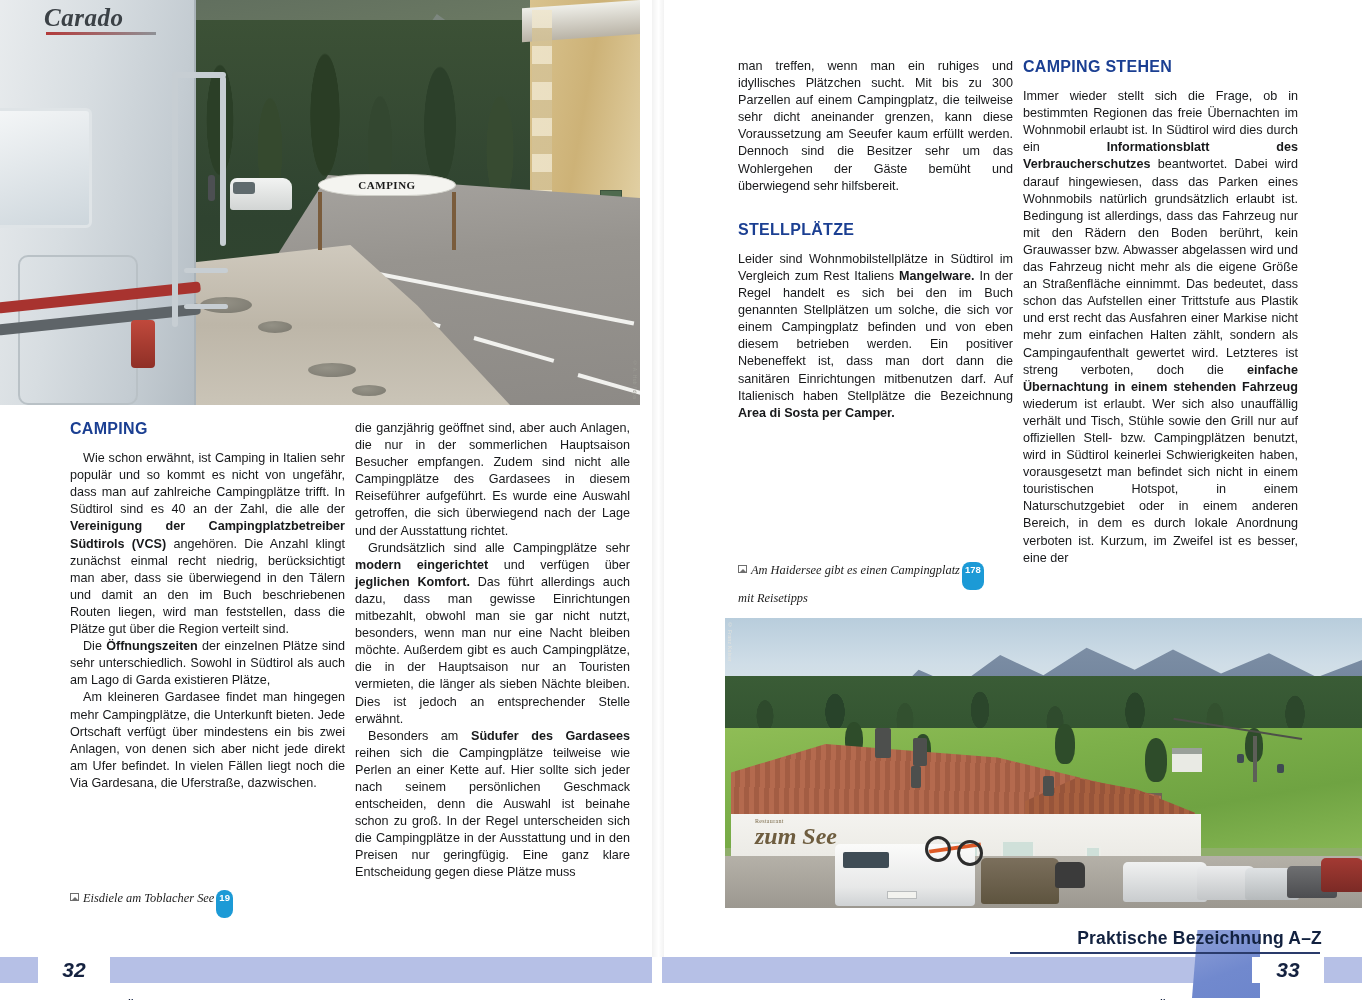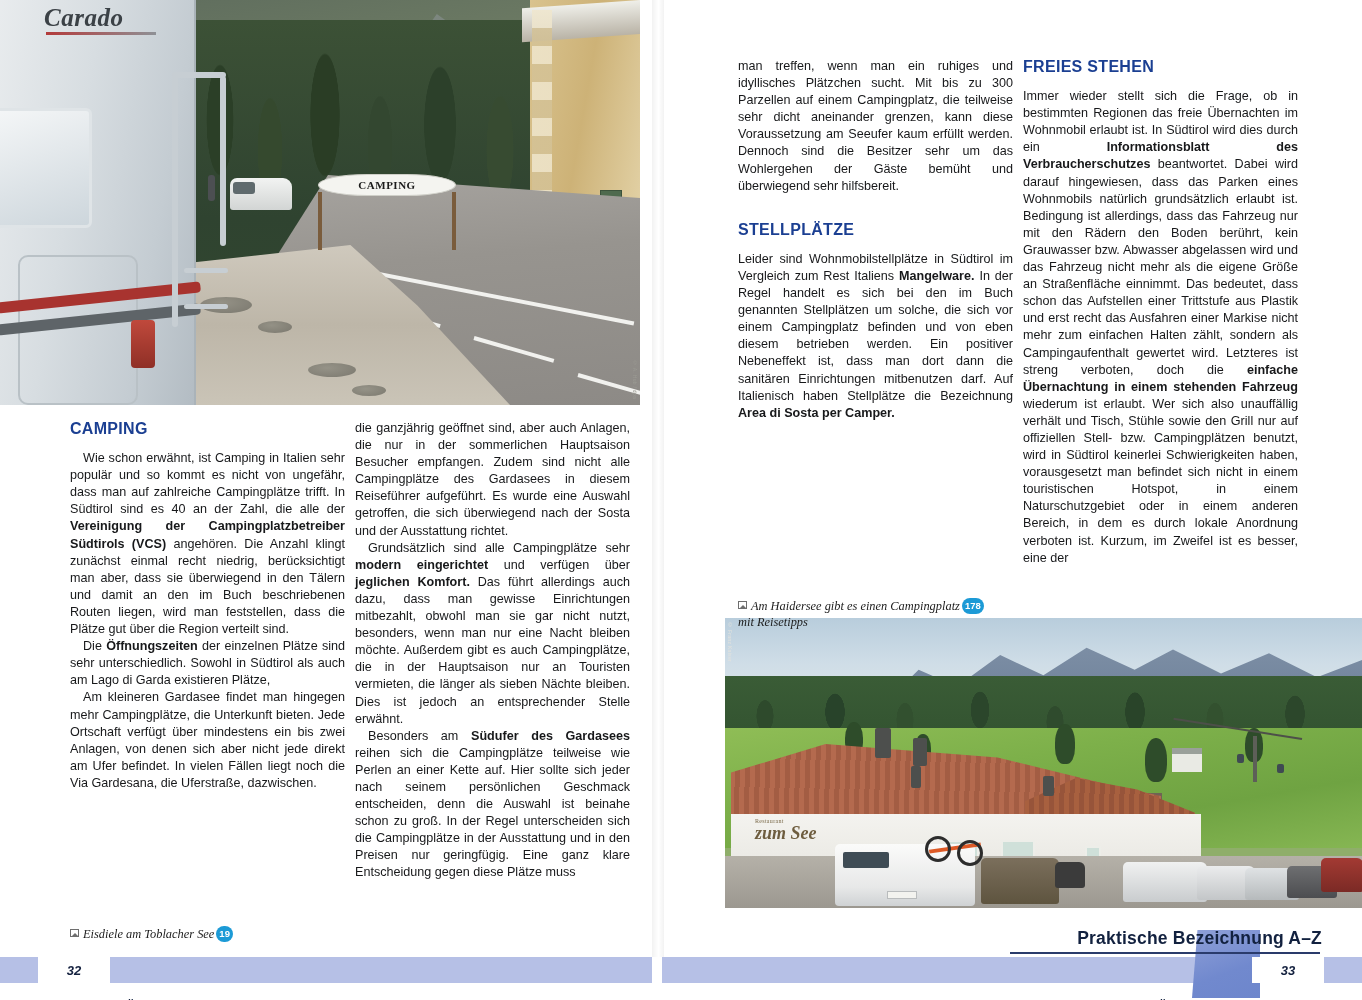--- a/index.html
+++ b/index.html
@@ -222,21 +222,21 @@
     background:linear-gradient(180deg,#f4f3ef 0%,#e6e5df 100%);
   }
   .p2-chimney {
     position:absolute; background:#4d4f4d; border-radius:2px;
   }
   .p2-sign-zumsee {
     position:absolute; left:30px; top:200px; width:130px; height:40px;
     font-family:"Liberation Serif", serif; color:#7b6a4a;
   }
   .p2-sign-small { font-size:6px; letter-spacing:.3px; }
-  .p2-sign-big { font-size:18px; font-style:italic; font-weight:bold; line-height:1; color:#6e5d3f; }
+  .p2-sign-big { font-size:24px; font-style:italic; font-weight:bold; line-height:1; color:#6e5d3f; }
   .p2-sign-bar {
     position:absolute; left:12px; top:250px;
     font-family:"Liberation Serif", serif; font-size:11px; color:#514534;
   }
   .p2-window {
     position:absolute; background:#cfe0d9; border:2px solid #edeee9;
   }
   .p2-van {
     position:absolute; left:110px; top:226px; width:140px; height:62px;
     background:linear-gradient(180deg,#fbfbfa 0%,#e7e8e8 70%,#cfd2d4 100%);
@@ -312,38 +312,38 @@
     display:inline-block; width:9px; height:8px;
     border:1px solid #6e6e6e; margin-right:4px; vertical-align:1px;
     position:relative; background:#fff;
   }
   .cap-icon:before {
     content:""; position:absolute; left:1px; top:2.5px;
     border-left:3px solid transparent; border-right:3px solid transparent;
     border-bottom:3px solid #6e6e6e;
   }
   .cap-marker {
-    display:inline-block; min-width:16px; height:16px; padding:0 3px;
+    display:inline-block; min-width:16px; height:28px; padding:0 3px;
     background:#1c9ad6; color:#ffffff; border-radius:8px;
     font-family:"Liberation Sans", sans-serif; font-style:normal;
     font-weight:bold; font-size:9.5px; line-height:16px; text-align:center;
-    vertical-align:1px; margin-left:2px;margin-top:36px;
+    vertical-align:1px; margin-left:2px;
   }
 
   
   .footer-bar {
     position:absolute; height:26px; background:#b6c0e6; top:957px;
   }
   #footer-left-bar  { left:0;    width:652px; }
   #footer-right-bar { left:662px; width:700px; }
 
   .footer-pagebox {
     position:absolute; top:957px; height:26px; width:72px;
     background:#ffffff; display:flex; align-items:center; justify-content:center;
-    font-style:italic; font-weight:bold; font-size:13px; color:#14213f;
+    font-style:italic; font-weight:bold; font-size:21px; color:#14213f;
   }
   #footer-page-left  { left:38px; }
   #footer-page-right { left:1252px; }
 
   .footer-section {
     position:absolute; top:993px; height:26px;
     display:flex; align-items:center;
     font-style:italic; font-size:15px; color:#14213f;
   }
   #footer-section-left  { left:124px; }
@@ -495,38 +495,38 @@
     <h2 class="section-head">CAMPING</h2>
     <div>
         <p class="indent">Wie schon erwähnt, ist Camping in Italien sehr populär und so kommt es nicht von ungefähr, dass man auf zahlreiche Campingplätze trifft. In Südtirol sind es 40 an der Zahl, die alle der <b>Vereinigung der Campingplatzbetreiber Südtirols (VCS)</b> angehören. Die Anzahl klingt zunächst einmal recht niedrig, berücksichtigt man aber, dass sie überwiegend in den Tälern und damit an den im Buch beschriebenen Routen liegen, wird man feststellen, dass die Plätze gut über die Region verteilt sind.</p>
         <p class="indent">Die <b>Öffnungszeiten</b> der einzelnen Plätze sind sehr unterschiedlich. Sowohl in Südtirol als auch am Lago di Garda existieren Plätze,</p>
         <p class="indent">Am kleineren Gardasee findet man hingegen mehr Campingplätze, die Unterkunft bieten. Jede Ortschaft verfügt über mindestens ein bis zwei Anlagen, von denen sich aber nicht jede direkt am Ufer befindet. In vielen Fällen liegt noch die Via Gardesana, die Uferstraße, dazwischen.</p>
       </div>
   </div>
 
   <div id="col-2" class="col">
     <div>
-        <p>die ganzjährig geöffnet sind, aber auch Anlagen, die nur in der sommerlichen Hauptsaison Besucher empfangen. Zudem sind nicht alle Campingplätze des Gardasees in diesem Reiseführer aufgeführt. Es wurde eine Auswahl getroffen, die sich überwiegend nach der Sosta und der Ausstattung richtet.</p>
+        <p>die ganzjährig geöffnet sind, aber auch Anlagen, die nur in der sommerlichen Hauptsaison Besucher empfangen. Zudem sind nicht alle Campingplätze des Gardasees in diesem Reiseführer aufgeführt. Es wurde eine Auswahl getroffen, die sich überwiegend nach der Lage und der Ausstattung richtet.</p>
         <p class="indent">Grundsätzlich sind alle Campingplätze sehr <b>modern eingerichtet</b> und verfügen über <b>jeglichen Komfort.</b> Das führt allerdings auch dazu, dass man gewisse Einrichtungen mitbezahlt, obwohl man sie gar nicht nutzt, besonders, wenn man nur eine Nacht bleiben möchte. Außerdem gibt es auch Campingplätze, die in der Hauptsaison nur an Touristen vermieten, die länger als sieben Nächte bleiben. Dies ist jedoch an entsprechender Stelle erwähnt.</p>
         <p class="indent">Besonders am <b>Südufer des Gardasees</b> reihen sich die Campingplätze teilweise wie Perlen an einer Kette auf. Hier sollte sich jeder nach seinem persönlichen Geschmack entscheiden, denn die Auswahl ist beinahe schon zu groß. In der Regel unterscheiden sich die Campingplätze in der Ausstattung und in den Preisen nur geringfügig. Eine ganz klare Entscheidung gegen diese Plätze muss</p>
       </div>
   </div>
 
   <div id="col-3" class="col">
     <div>
         <p>man treffen, wenn man ein ruhiges und idyllisches Plätzchen sucht. Mit bis zu 300 Parzellen auf einem Campingplatz, die teilweise sehr dicht aneinander grenzen, kann diese Voraussetzung am Seeufer kaum erfüllt werden. Dennoch sind die Besitzer sehr um das Wohlergehen der Gäste bemüht und überwiegend sehr hilfsbereit.</p>
       </div>
     <h2 class="section-head" style="margin-top:26px;">STELLPLÄTZE</h2>
     <div>
         <p>Leider sind Wohnmobilstellplätze in Südtirol im Vergleich zum Rest Italiens <b>Mangelware.</b> In der Regel handelt es sich bei den im Buch genannten Stellplätzen um solche, die sich vor einem Campingplatz befinden und von eben diesem betrieben werden. Ein positiver Nebeneffekt ist, dass man dort dann die sanitären Einrichtungen mitbenutzen darf. Auf Italienisch haben Stellplätze die Bezeichnung <b>Area di Sosta per Camper.</b></p>
       </div>
   </div>
 
   <div id="col-4" class="col">
-    <h2 class="section-head">FREIES STEHEN</h2>
+    <h2 class="section-head">CAMPING STEHEN</h2>
     <div>
         <p>Immer wieder stellt sich die Frage, ob in bestimmten Regionen das freie Übernachten im Wohnmobil erlaubt ist. In Südtirol wird dies durch ein <b>Informationsblatt des Verbraucherschutzes</b> beantwortet. Dabei wird darauf hingewiesen, dass das Parken eines Wohnmobils natürlich grundsätzlich erlaubt ist. Bedingung ist allerdings, dass das Fahrzeug nur mit den Rädern den Boden berührt, kein Grauwasser bzw. Abwasser abgelassen wird und das Fahrzeug nicht mehr als die eigene Größe an Straßenfläche einnimmt. Das bedeutet, dass schon das Aufstellen einer Trittstufe aus Plastik und erst recht das Ausfahren einer Markise nicht mehr zum einfachen Halten zählt, sondern als Campingaufenthalt gewertet wird. Letzteres ist streng verboten, doch die <b>einfache Übernachtung in einem stehenden Fahrzeug</b> wiederum ist erlaubt. Wer sich also unauffällig verhält und Tisch, Stühle sowie den Grill nur auf offiziellen Stell- bzw. Campingplätzen benutzt, wird in Südtirol keinerlei Schwierigkeiten haben, vorausgesetzt man befindet sich nicht in einem touristischen Hotspot, in einem Naturschutzgebiet oder in einem anderen Bereich, in dem es durch lokale Anordnung verboten ist. Kurzum, im Zweifel ist es besser, eine der</p>
       </div>
   </div>
 
   <div id="caption-toblacher" class="caption">
     <span class="cap-icon"></span><span>Eisdiele am Toblacher See</span><span class="cap-marker">19</span>
   </div>
 
   <div id="caption-haidersee" class="caption">

